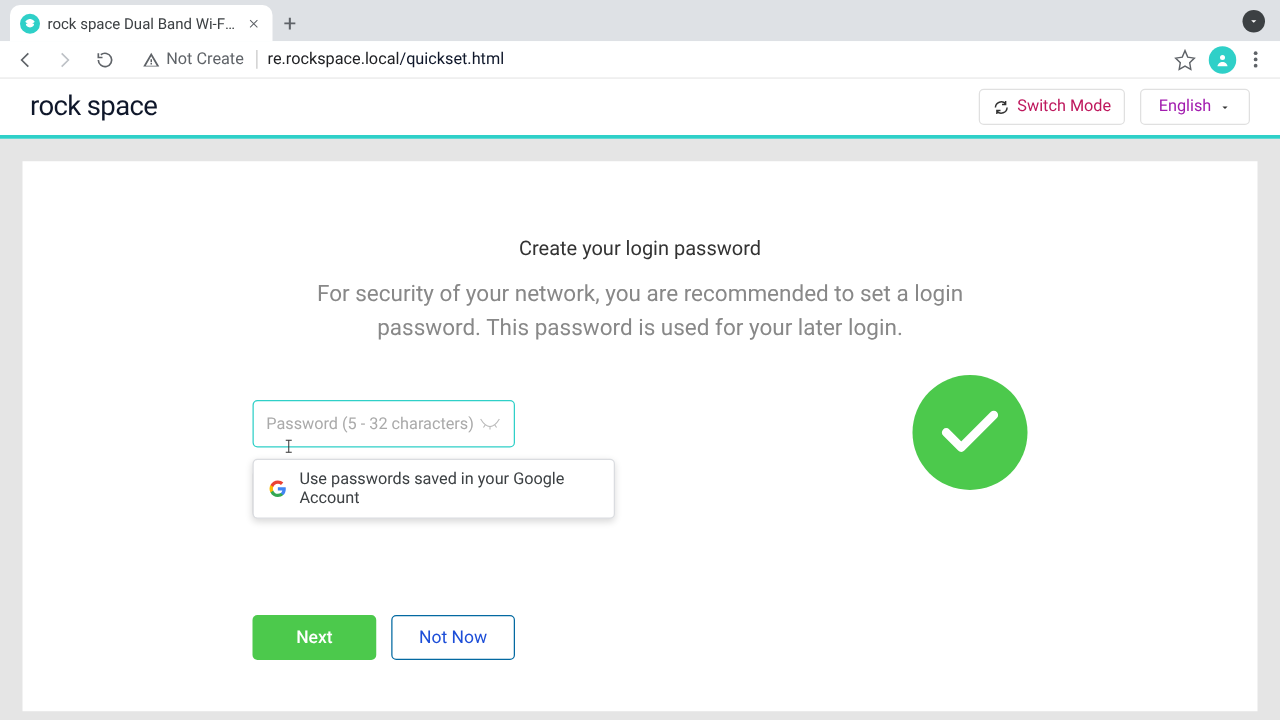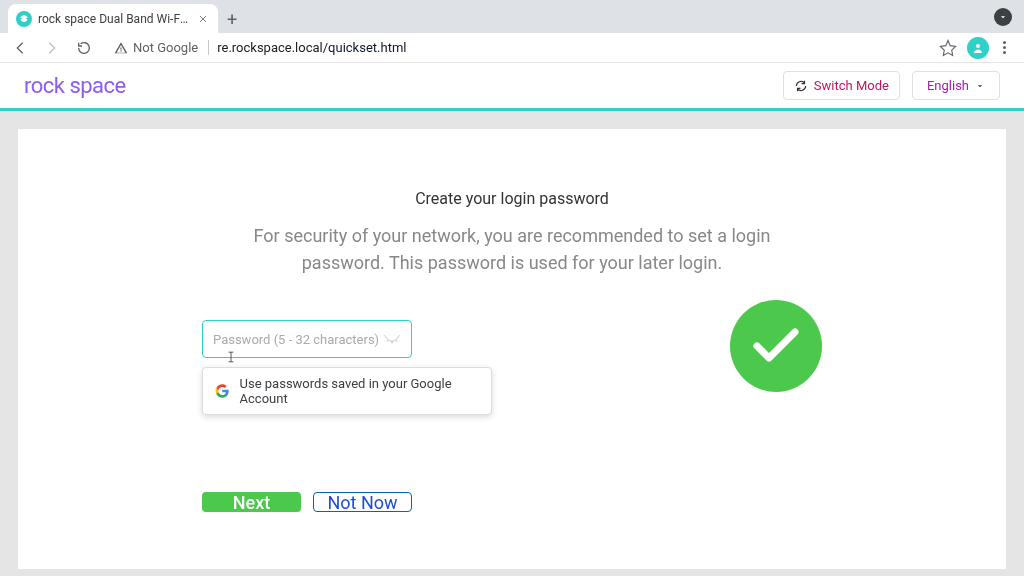--- a/index.html
+++ b/index.html
@@ -27,21 +27,21 @@
     .toolbar-right { display: flex; align-items: center; gap: 10px; padding-right: 6px; }
     .star-btn { width: 18px; height: 18px; display: flex; align-items: center; justify-content: center; cursor: pointer; }
     .avatar { width: 22px; height: 22px; border-radius: 50%; background: #2fd0c8; display: flex; align-items: center; justify-content: center; cursor: pointer; }
     .avatar svg { width: 12px; height: 12px; fill: #fff; }
     .menu-dots { display: flex; flex-direction: column; gap: 2px; cursor: pointer; padding: 0 4px; }
     .menu-dots span { width: 3px; height: 3px; border-radius: 50%; background: #5f6368; }
 
     
     .page { background: #e5e5e5; height: calc(576px - 63px); position: relative; }
     .header { background: #fff; height: 48px; border-bottom: 3px solid #2fd0c8; display: flex; align-items: center; justify-content: space-between; padding: 0 24px; }
-    .logo { color: #8b5cf6; font-size: 22px; font-weight: 400; letter-spacing: -0.5px; }
+    .logo { color: #0f172a; font-size: 22px; font-weight: 400; letter-spacing: -0.5px; }
     .header-right { display: flex; align-items: center; gap: 12px; }
     .switch-mode { display: flex; align-items: center; gap: 6px; font-size: 13px; color: #be185d; padding: 6px 10px; border: 1px solid #e0e0e0; border-radius: 4px; cursor: pointer; }
     .switch-mode svg { width: 14px; height: 14px; }
     .lang-select { display: flex; align-items: center; gap: 6px; font-size: 13px; color: #a21caf; padding: 6px 14px; border: 1px solid #e0e0e0; border-radius: 4px; cursor: pointer; background: #fff; }
 
     .content-area { padding: 18px; }
     .main-card { background: #fff; height: 440px; padding: 60px 40px 40px; position: relative; }
     .title { text-align: center; font-size: 16px; font-weight: 400; color: #333; margin-bottom: 14px; }
     .subtitle { text-align: center; font-size: 18px; color: #888; line-height: 1.5; margin-bottom: 44px; }
 
@@ -55,21 +55,21 @@
     .eye-icon svg { width: 18px; height: 14px; }
     .text-cursor { position: absolute; left: 24px; top: 30px; width: 8px; height: 12px; pointer-events: none; }
 
     .autofill-popup { position: absolute; top: 46px; left: -1px; width: 290px; background: #fff; border: 1px solid #dadce0; border-radius: 4px; box-shadow: 0 2px 6px rgba(0,0,0,0.15); padding: 8px 12px; display: flex; align-items: center; gap: 10px; font-size: 13px; color: #3c4043; z-index: 10; }
     .google-g { width: 16px; height: 16px; }
 
     .checkmark-badge { position: absolute; right: 0; top: -20px; width: 92px; height: 92px; border-radius: 50%; background: #4cc94c; display: flex; align-items: center; justify-content: center; }
     .checkmark-badge svg { width: 50px; height: 40px; }
 
     .buttons { display: flex; gap: 12px; margin-top: 78px; margin-left: 0; }
-    .btn { width: 100px; height: 20px; border-radius: 4px; font-size: 18px; cursor: pointer; display: flex; align-items: center; justify-content: center; text-align: center; }
+    .btn { width: 100px; height: 36px; border-radius: 4px; font-size: 14px; cursor: pointer; display: flex; align-items: center; justify-content: center; text-align: center; }
     .btn-primary { background: #4cc94c; color: #fff; border: none; font-weight: 500; }
     .btn-secondary { background: #fff; color: #1d4ed8; border: 1px solid #0369a1; }
   </style>
 </head>
 <body>
 
 <div class="browser-top">
   <div class="tab">
     <span class="tab-favicon">
       <svg viewBox="0 0 24 24">
@@ -105,21 +105,21 @@
   <div class="nav-btn">
     <svg viewBox="0 0 24 24">
         <path fill="none" stroke="#5f6368" stroke-width="2" d="M4 12a8 8 0 1 0 3-6.3M4 4v5h5"></path>
       </svg>
   </div>
   <div class="address-bar">
     <span class="not-secure">
       <svg viewBox="0 0 24 24" width="14" height="14">
           <path fill="#5f6368" d="M12 2L1 21h22L12 2zm0 5l7.5 13h-15L12 7zm-1 4v4h2v-4h-2zm0 5v2h2v-2h-2z"></path>
         </svg>
-      <span>Not Google</span>
+      <span>Not Create</span>
     </span>
     <span class="url">
       <span>re.rockspace.local</span><span class="path">/quickset.html</span>
     </span>
   </div>
   <div class="toolbar-right">
     <div class="star-btn">
       <svg viewBox="0 0 24 24" width="18" height="18">
           <path fill="none" stroke="#5f6368" stroke-width="1.5" d="M12 2l2.9 6.9L22 10l-5 4.9 1.2 7.1L12 18.5 5.8 22 7 14.9 2 10l7.1-1.1z"></path>
         </svg>

